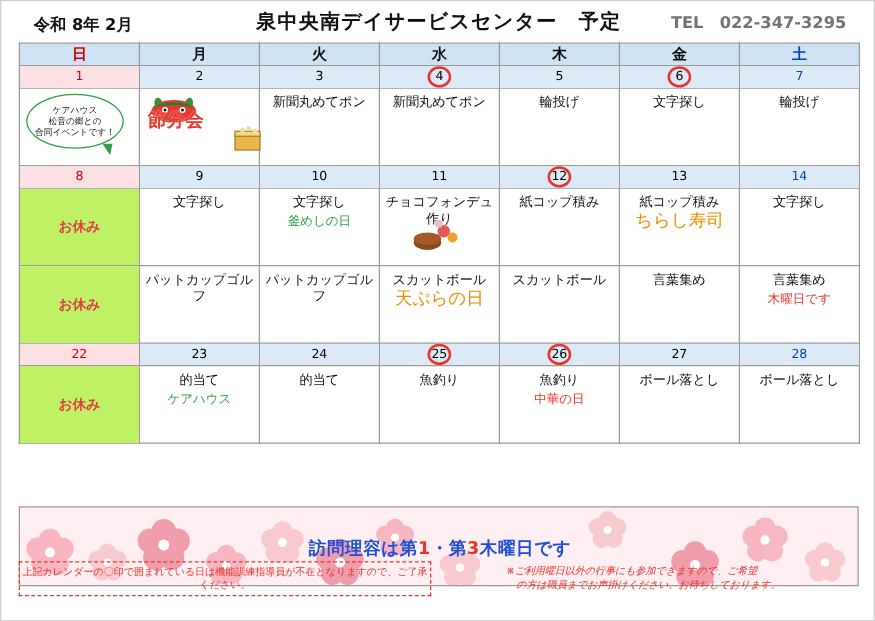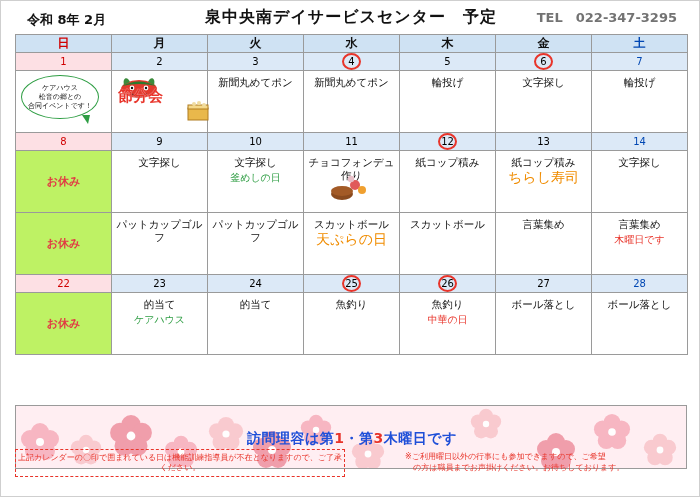--- a/index.html
+++ b/index.html
@@ -149,21 +149,21 @@
     box-sizing:border-box;
     display:flex;align-items:center;justify-content:center;
     text-align:center;
   }
   .note-left span{font-size:8px;color:#e8342a;line-height:10px;}
   .note-right{
     position:absolute;left:404px;top:444px;width:282px;height:34px;
     display:flex;align-items:center;
     text-align:left;
   }
-  .note-right span{font-size:8px;color:#e8342a;line-height:11px;}
+  .note-right span{font-size:8px;color:#e8342a;line-height:11px;font-style:italic;}
 </style>
 </head>
 <body>
 
 <div class="page">
 
   <div class="header">
     <div class="era">令和 8年 2月</div>
     <div class="title">泉中央南デイサービスセンター　予定</div>
     <div class="tel">TEL　022-347-3295</div>

